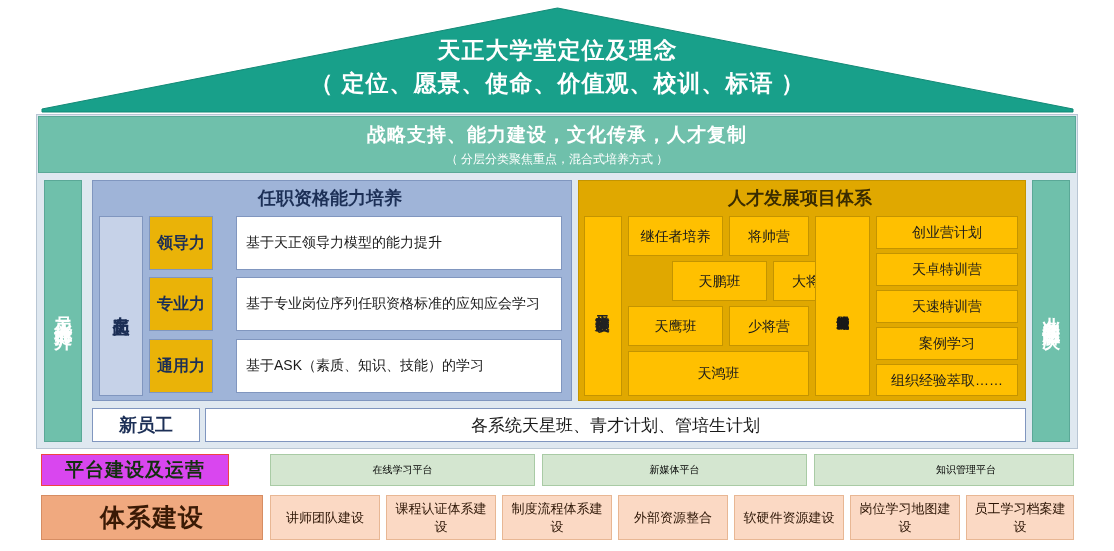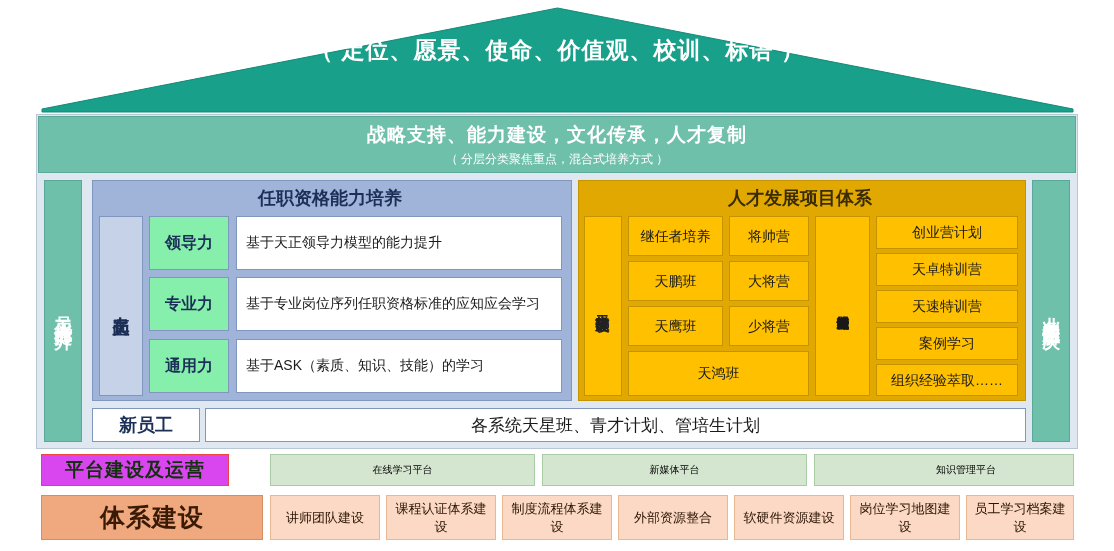--- a/index.html
+++ b/index.html
@@ -150,23 +150,23 @@
     font-weight: bold;
     writing-mode: vertical-rl;
     display: flex;
     align-items: center;
     justify-content: center;
     letter-spacing: 2px;
   }
   .cap-cell {
     position: absolute;
     left: 149px;
-    width: 80px;
+    width: 64px;
     height: 54px;
-    background: #86efac;
+    background: #eab308;
     border: 1px solid #8096bf;
     box-sizing: border-box;
     color: #1c2f56;
     font-size: 16px;
     font-weight: bold;
     display: flex;
     align-items: center;
     justify-content: center;
   }
   .cap-desc {
@@ -238,21 +238,21 @@
     font-size: 14px;
     display: flex;
     align-items: center;
     justify-content: center;
     text-align: center;
     line-height: 1.3;
   }
   .col-a { left: 628px; width: 95px; }
   .col-b { left: 729px; width: 80px; }
   .or1 { top: 216px; height: 40px; }
-  .or2 { top: 261px; height: 40px; }
+  .or2 { top: 261px; height: 40px; margin-left: 44px; }
   .or3 { top: 306px; height: 40px; }
   .or4 { top: 351px; height: 45px; }
   .wide-ab { left: 628px; width: 181px; }
 
   .biztrain {
     position: absolute;
     left: 815px;
     top: 216px;
     width: 55px;
     height: 180px;
@@ -388,20 +388,21 @@
 </head>
 <body>
 
 <div id="root">
 
   <div class="roof">
     <svg width="1035" height="108" viewBox="0 0 1035 108">
       <polygon points="517.5,2 1033,103 1033,106 2,106 2,103" fill="#18a08a" stroke="#138976" stroke-width="1"></polygon>
     </svg>
     <div class="roof-text">
+      <div class="roof-line1">天正大学堂定位及理念</div>
       <div class="roof-line2">（ 定位、愿景、使命、价值观、校训、标语 ）</div>
     </div>
   </div>
 
   <div class="body-frame"></div>
 
   <div class="banner">
     <div class="banner-main">战略支持、能力建设，文化传承，人才复制</div>
     <div class="banner-sub">（ 分层分类聚焦重点，混合式培养方式 ）</div>
   </div>

